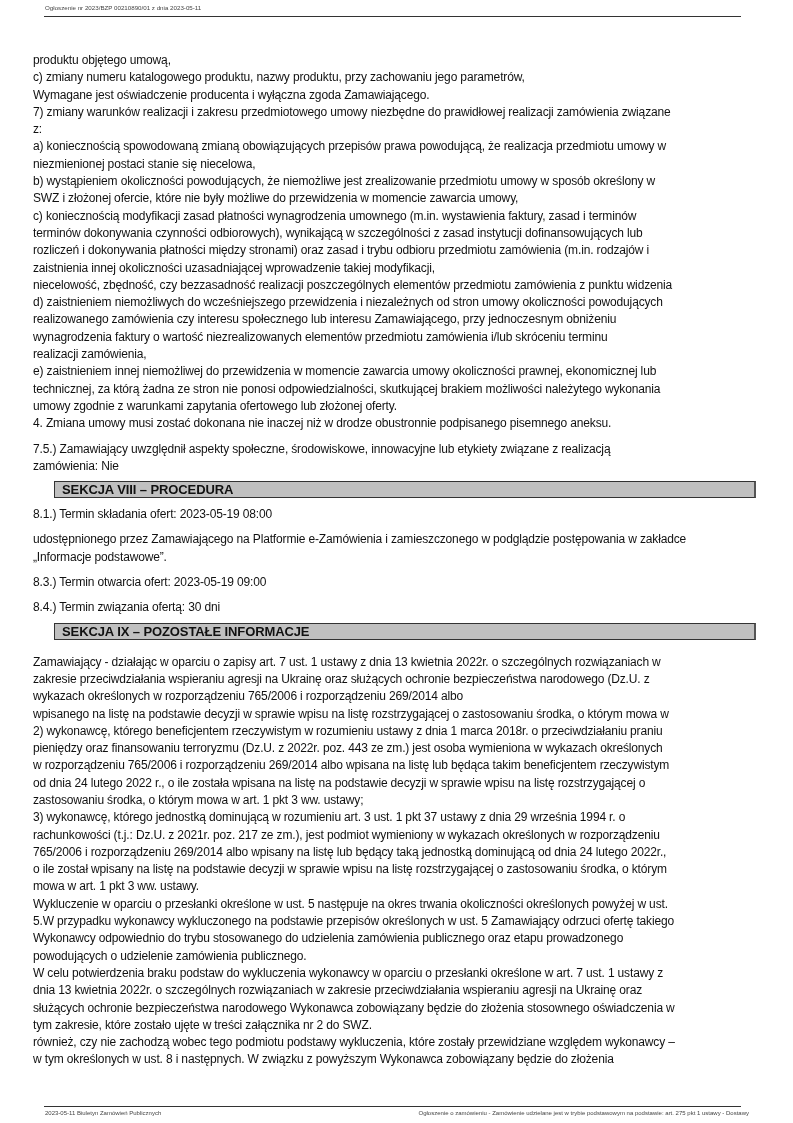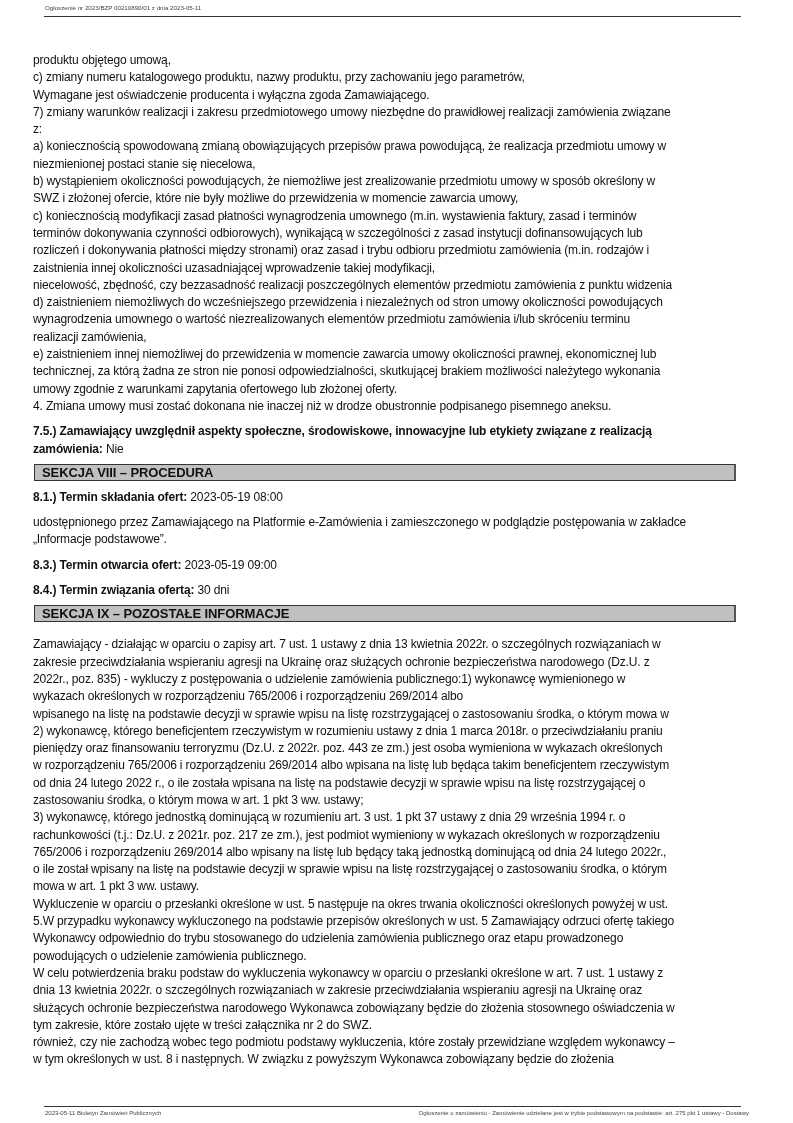--- a/index.html
+++ b/index.html
@@ -8,22 +8,22 @@
   .hdr-text { position: absolute; left: 45px; top: 4px; font-size: 6.2px; color: #444; }
   .hdr-line { position: absolute; left: 44px; right: 52px; top: 16px; height: 0; border-top: 1px solid #333; }
   .ftr-line { position: absolute; left: 44px; right: 52px; top: 1106px; height: 0; border-top: 1px solid #333; }
   .ftr-left { position: absolute; left: 45px; top: 1110px; font-size: 6px; color: #444; }
   .ftr-right { position: absolute; right: 44px; top: 1110px; font-size: 6px; color: #444; }
 
   .content { position: absolute; left: 33px; top: 52px; width: 716px; }
   .line { font-size: 12px; line-height: 17.3px; white-space: nowrap; letter-spacing: -0.15px; height: 17.3px; }
   .gap { height: 8px; }
   .gap-s { height: 6px; }
-  b, .b { font-weight: bold; }
-  .section-bar { margin-left: 1px; width: 702px; height: 17px; background: #c0c0c0;
+  b, .b { font-weight: normal; }
+  .section-bar { margin-left: 21px; width: 702px; height: 17px; background: #c0c0c0;
                  border: 1px solid #333; border-right: 2px solid #555; box-sizing: border-box;
                  font-weight: bold; font-size: 13px; line-height: 15px; padding-left: 7px;
                  letter-spacing: -0.1px; }
 </style>
 </head>
 <body>
 
 <div class="hdr-text">Ogłoszenie nr 2023/BZP 00210890/01 z dnia 2023-05-11</div>
 <div class="hdr-line"></div>
 
@@ -37,21 +37,22 @@
     <div class="line">a) koniecznością spowodowaną zmianą obowiązujących przepisów prawa powodującą, że realizacja przedmiotu umowy w</div>
     <div class="line">niezmienionej postaci stanie się niecelowa,</div>
     <div class="line">b) wystąpieniem okoliczności powodujących, że niemożliwe jest zrealizowanie przedmiotu umowy w sposób określony w</div>
     <div class="line">SWZ i złożonej ofercie, które nie były możliwe do przewidzenia w momencie zawarcia umowy,</div>
     <div class="line">c) koniecznością modyfikacji zasad płatności wynagrodzenia umownego (m.in. wystawienia faktury, zasad i terminów</div>
     <div class="line">terminów dokonywania czynności odbiorowych), wynikającą w szczególności z zasad instytucji dofinansowujących lub</div>
     <div class="line">rozliczeń i dokonywania płatności między stronami) oraz zasad i trybu odbioru przedmiotu zamówienia (m.in. rodzajów i</div>
     <div class="line">zaistnienia innej okoliczności uzasadniającej wprowadzenie takiej modyfikacji,</div>
     <div class="line">niecelowość, zbędność, czy bezzasadność realizacji poszczególnych elementów przedmiotu zamówienia z punktu widzenia</div>
     <div class="line">d) zaistnieniem niemożliwych do wcześniejszego przewidzenia i niezależnych od stron umowy okoliczności powodujących</div>
-    <div class="line">wynagrodzenia umownego o wartość niezrealizowanych elementów przedmiotu zamówienia i/lub skróceniu terminu</div>
+    <div class="line">realizowanego zamówienia czy interesu społecznego lub interesu Zamawiającego, przy jednoczesnym obniżeniu</div>
+    <div class="line">wynagrodzenia faktury o wartość niezrealizowanych elementów przedmiotu zamówienia i/lub skróceniu terminu</div>
     <div class="line">realizacji zamówienia,</div>
     <div class="line">e) zaistnieniem innej niemożliwej do przewidzenia w momencie zawarcia umowy okoliczności prawnej, ekonomicznej lub</div>
     <div class="line">technicznej, za którą żadna ze stron nie ponosi odpowiedzialności, skutkującej brakiem możliwości należytego wykonania</div>
     <div class="line">umowy zgodnie z warunkami zapytania ofertowego lub złożonej oferty.</div>
     <div class="line">4. Zmiana umowy musi zostać dokonana nie inaczej niż w drodze obustronnie podpisanego pisemnego aneksu.</div>
   </div>
 
   <div class="gap"></div>
 
   <div>
@@ -93,21 +94,20 @@
   </div>
 
   <div class="gap-s"></div>
   <div class="section-bar">SEKCJA IX – POZOSTAŁE INFORMACJE</div>
   <div class="gap"></div>
   <div style="height:6px"></div>
 
   <div>
     <div class="line">Zamawiający - działając w oparciu o zapisy art. 7 ust. 1 ustawy z dnia 13 kwietnia 2022r. o szczególnych rozwiązaniach w</div>
     <div class="line">zakresie przeciwdziałania wspieraniu agresji na Ukrainę oraz służących ochronie bezpieczeństwa narodowego (Dz.U. z</div>
-    <div class="line">2022r., poz. 835) - wykluczy z postępowania o udzielenie zamówienia publicznego:1) wykonawcę wymienionego w</div>
     <div class="line">wykazach określonych w rozporządzeniu 765/2006 i rozporządzeniu 269/2014 albo</div>
     <div class="line">wpisanego na listę na podstawie decyzji w sprawie wpisu na listę rozstrzygającej o zastosowaniu środka, o którym mowa w</div>
     <div class="line">2) wykonawcę, którego beneficjentem rzeczywistym w rozumieniu ustawy z dnia 1 marca 2018r. o przeciwdziałaniu praniu</div>
     <div class="line">pieniędzy oraz finansowaniu terroryzmu (Dz.U. z 2022r. poz. 443 ze zm.) jest osoba wymieniona w wykazach określonych</div>
     <div class="line">w rozporządzeniu 765/2006 i rozporządzeniu 269/2014 albo wpisana na listę lub będąca takim beneficjentem rzeczywistym</div>
     <div class="line">od dnia 24 lutego 2022 r., o ile została wpisana na listę na podstawie decyzji w sprawie wpisu na listę rozstrzygającej o</div>
     <div class="line">zastosowaniu środka, o którym mowa w art. 1 pkt 3 ww. ustawy;</div>
     <div class="line">3) wykonawcę, którego jednostką dominującą w rozumieniu art. 3 ust. 1 pkt 37 ustawy z dnia 29 września 1994 r. o</div>
     <div class="line">rachunkowości (t.j.: Dz.U. z 2021r. poz. 217 ze zm.), jest podmiot wymieniony w wykazach określonych w rozporządzeniu</div>
     <div class="line">765/2006 i rozporządzeniu 269/2014 albo wpisany na listę lub będący taką jednostką dominującą od dnia 24 lutego 2022r.,</div>

